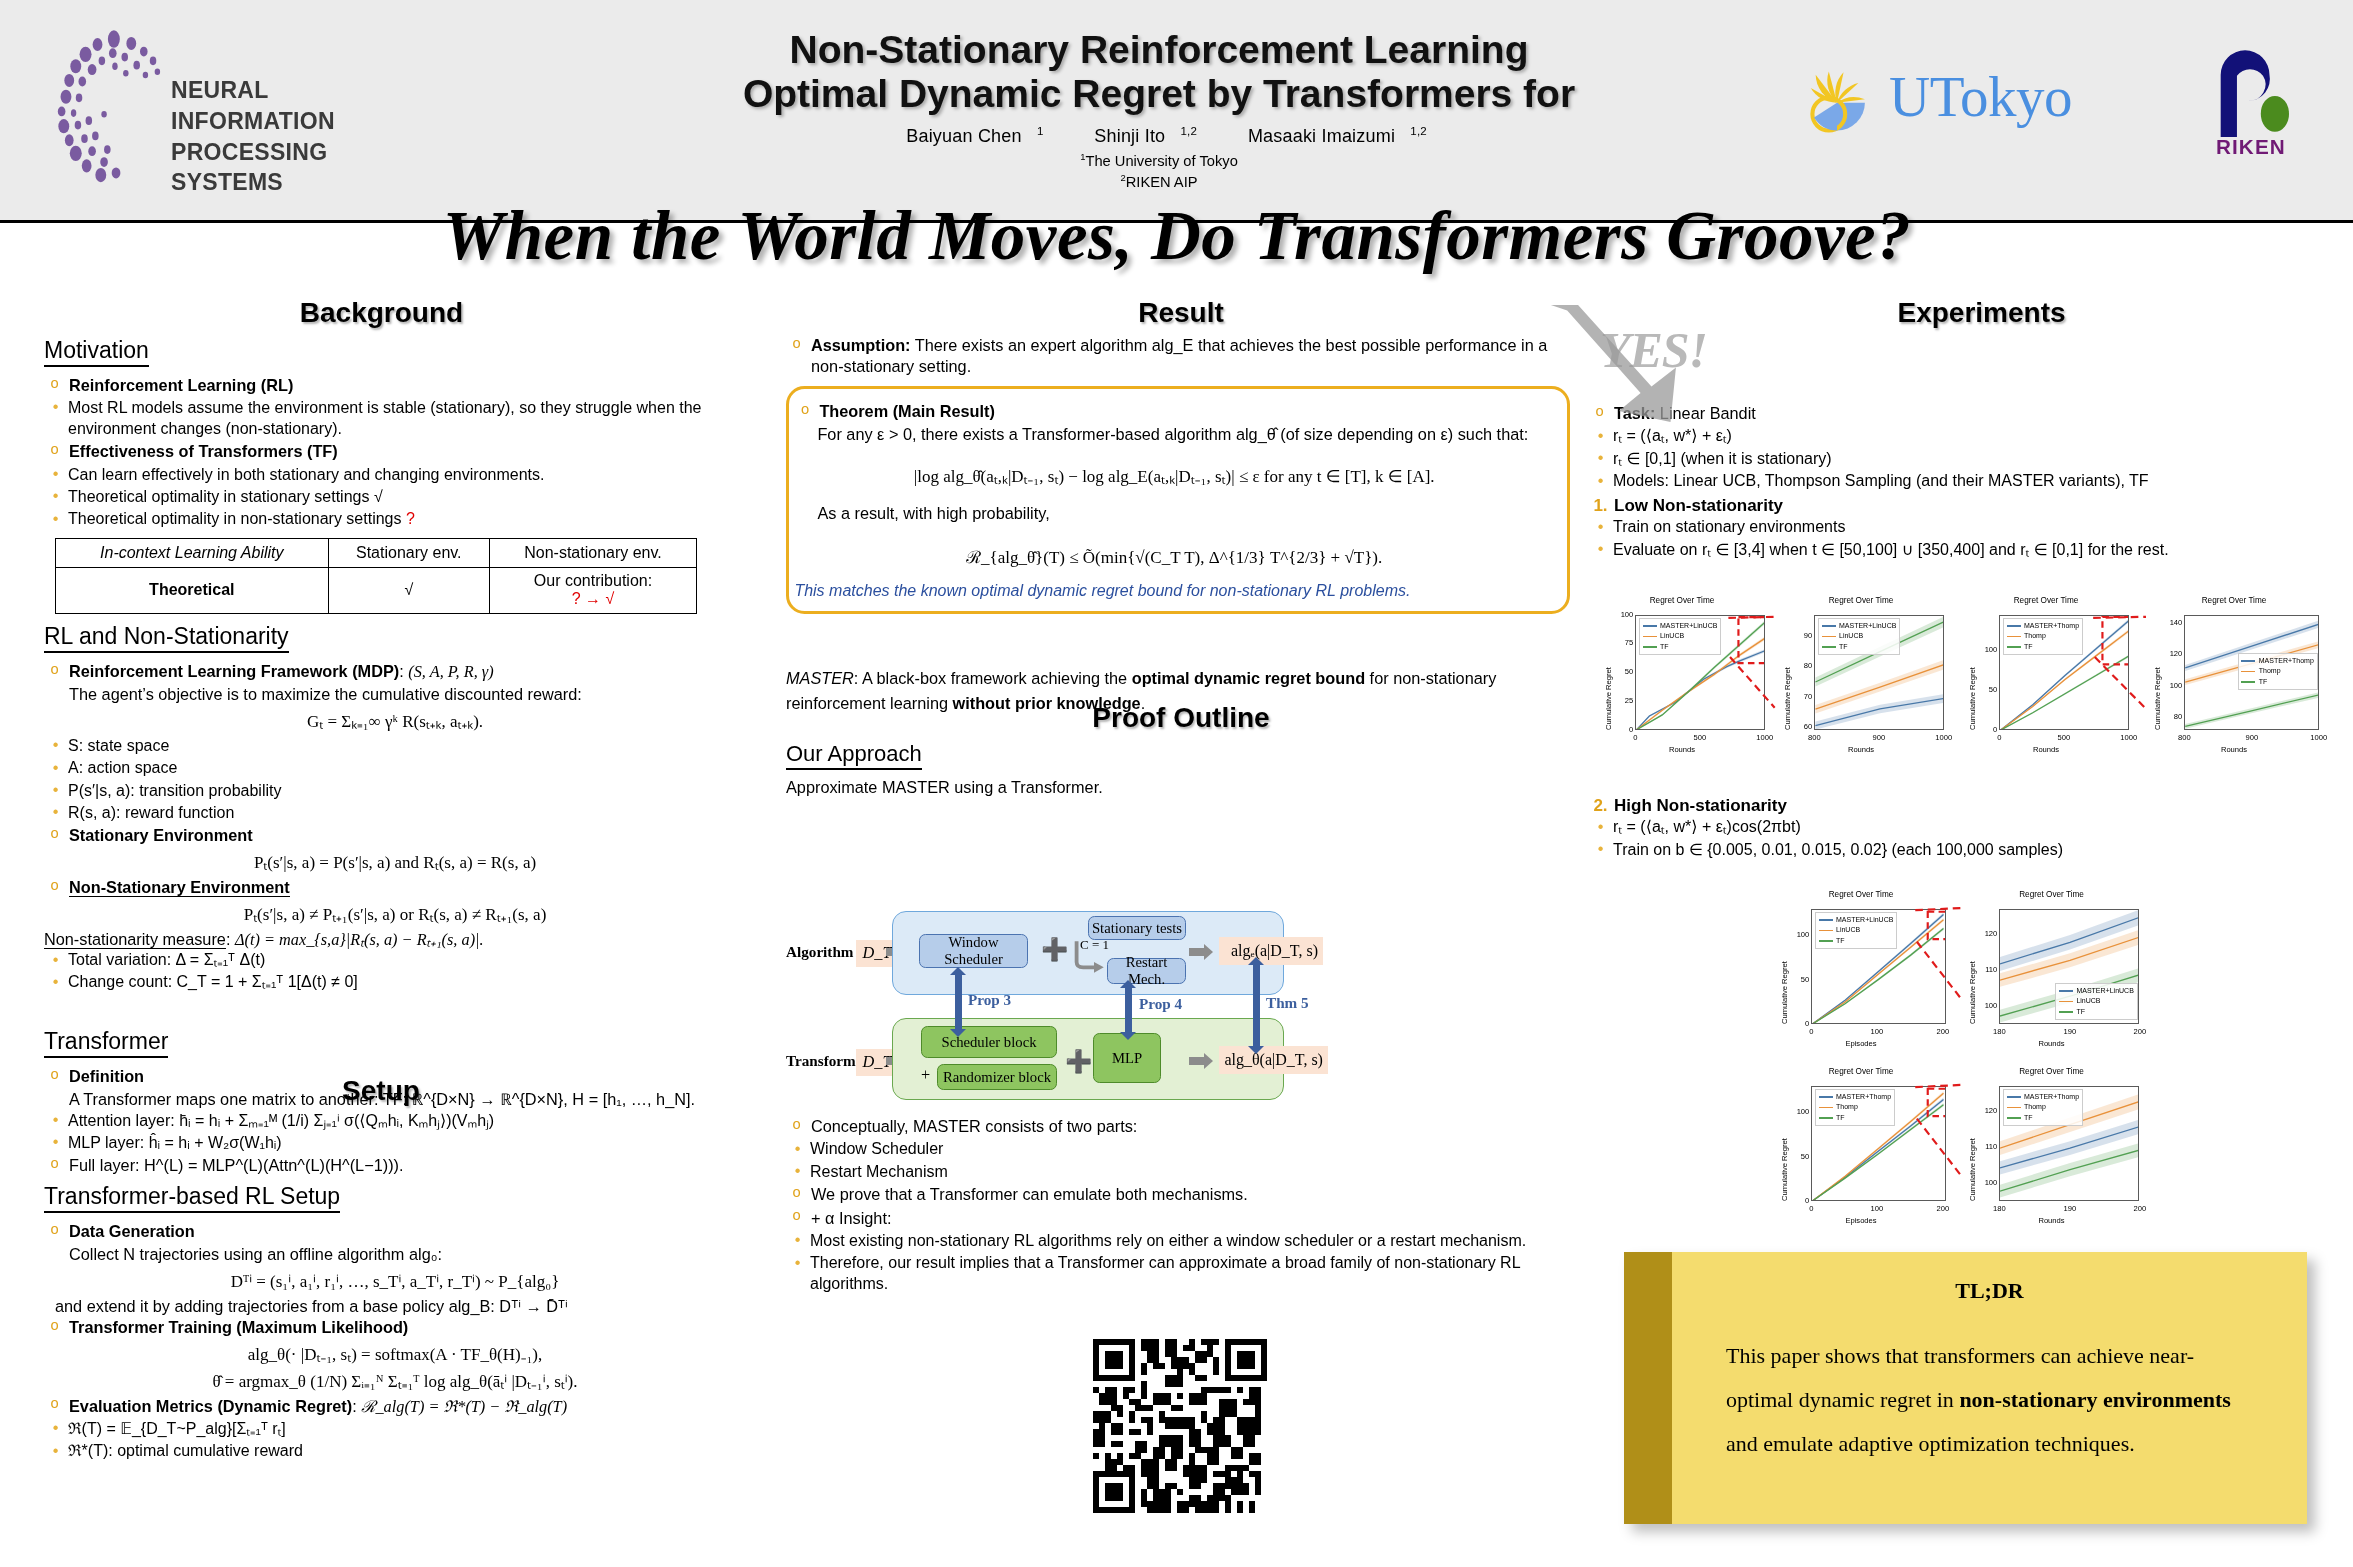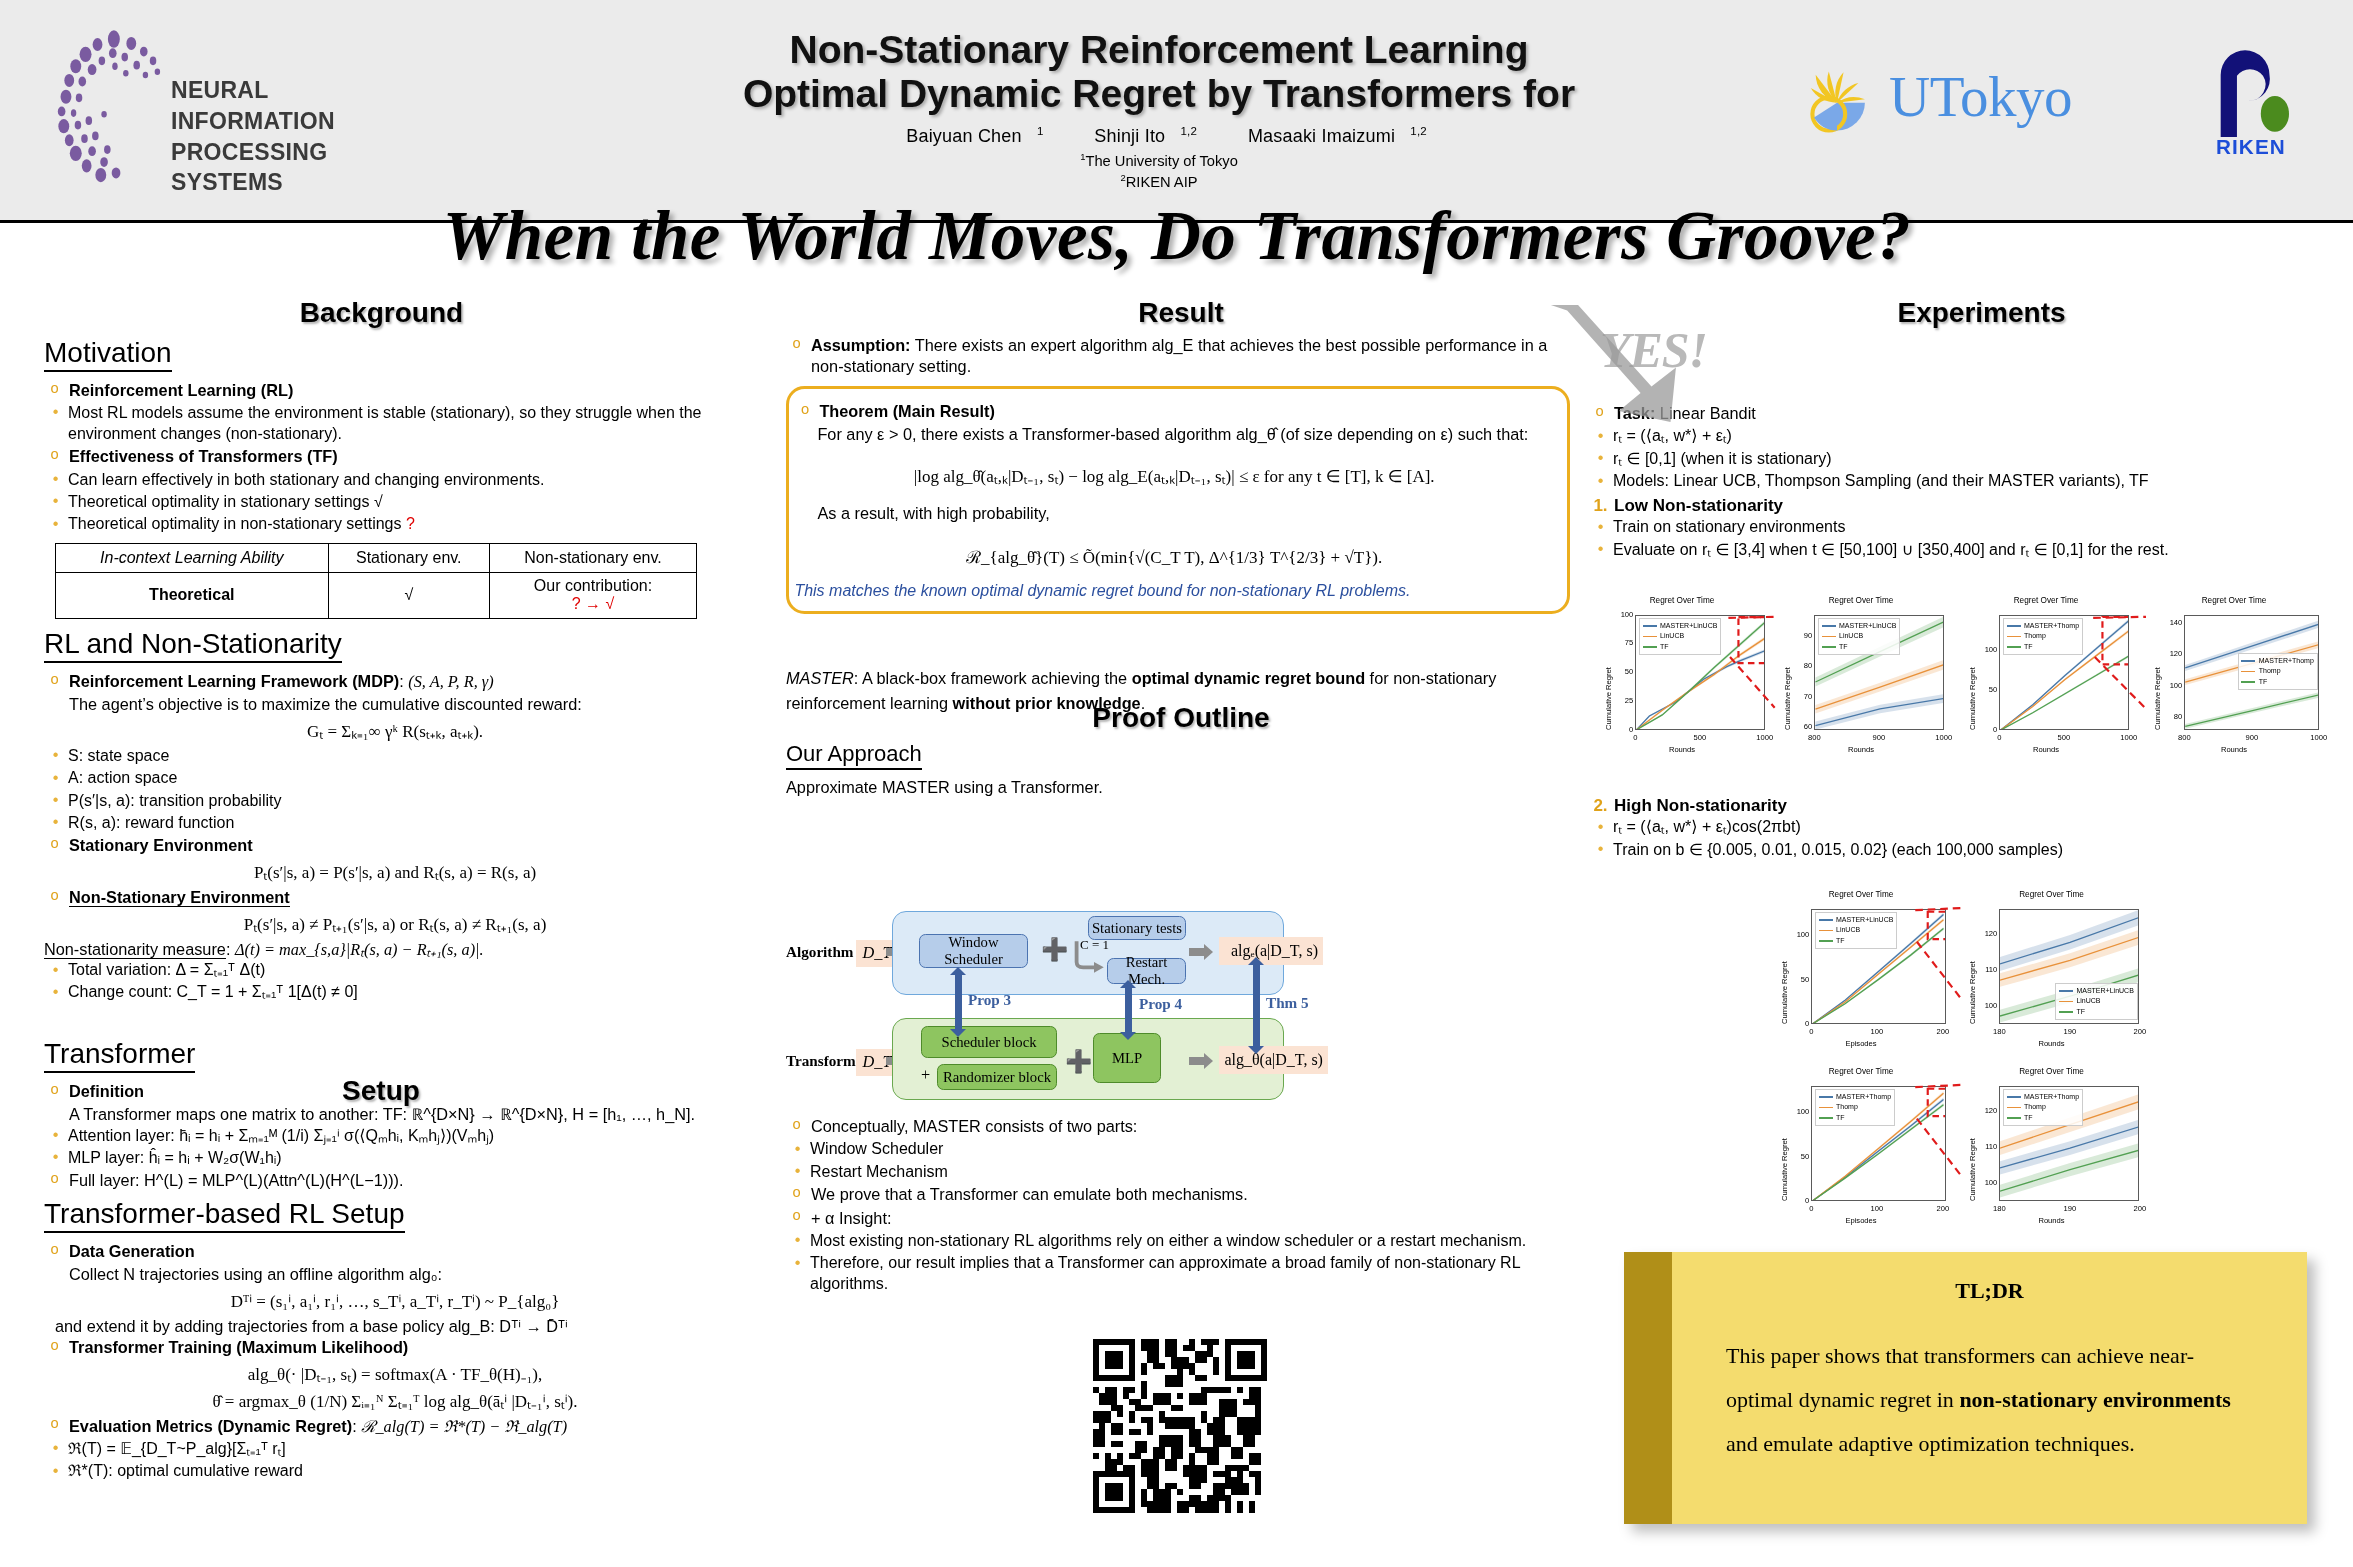--- a/index.html
+++ b/index.html
@@ -35,21 +35,21 @@
   .authors span { margin: 0 15.2px; }
   .affil { font-size: 14.7px; margin-top: 4.4px; }
   .affil2 { font-size: 14.7px; margin-top: 3.3px; }
   sup { font-size: .64em; vertical-align: super; }
 
   .logo-utokyo { position:absolute; left:1796px; top:60px; width:348px; height:82px;}
   .ut-text { position:absolute; left:93px; top:7.6px; font-family:"Liberation Serif", serif;
              font-size:57px; color:#4a8fe0; letter-spacing:-0.5px; line-height:1;}
   .logo-riken { position:absolute; left:2199px; top:42px; width:109px; height:125px;}
   .riken-word { position:absolute; left:4.4px; top:93px; width:95px; text-align:center;
-                font-size:20.7px; font-weight:bold; color:#1d4ed8; letter-spacing:1.1px;
+                font-size:20.7px; font-weight:bold; color:#701a75; letter-spacing:1.1px;
                 font-family:"Liberation Sans", sans-serif;}
 
   
   .tagline {
     position: absolute; left:0; top: 202px; width: 2354px; text-align:center;
     font-family: "Liberation Serif", serif;
     font-style: italic; font-weight: bold;
     font-size: 69px; line-height: 1;
     text-shadow: 4.4px 4.4px 4.9px rgba(0,0,0,0.30);
     z-index: 5;
@@ -60,21 +60,21 @@
   .coltitle {
     position:absolute; font-size:28px; font-weight:bold; text-align:center;
     text-shadow: 1.6px 1.6px 2.2px rgba(0,0,0,0.30);
   }
   #col-bg-title { left:229px;  top:297px; width:305px; }
   #col-res-title{ left:1056px; top:297px; width:250px; }
   #col-exp-title{ left:1818px; top:297px; width:327px; }
 
   
   .uhead {
-    font-size: 28px; font-weight:normal; display:inline-block;
+    font-size: 23px; font-weight:normal; display:inline-block;
     border-bottom: 2.7px solid #000; padding-bottom: 1.1px; margin-bottom: 7.6px;
   }
   .uhead.small { font-size: 22px; }
 
   
   ul { list-style: none; }
   .lvl1 { position: relative; padding-left: 25px; font-size: 16.3px; line-height: 1.30; margin-bottom: 2.2px; }
   .lvl1::before { content: "o"; position:absolute; left: 6.5px; top: -1.1px; color:#e0a219; font-size: 14.7px; }
   .lvl2 { position: relative; padding-left: 24px; font-size: 16px; line-height: 1.30; margin-bottom: 1.6px; }
   .lvl2::before { content: "•"; position:absolute; left: 8.7px; top: -1.6px; color:#e8b33b; font-size: 16.3px; }

